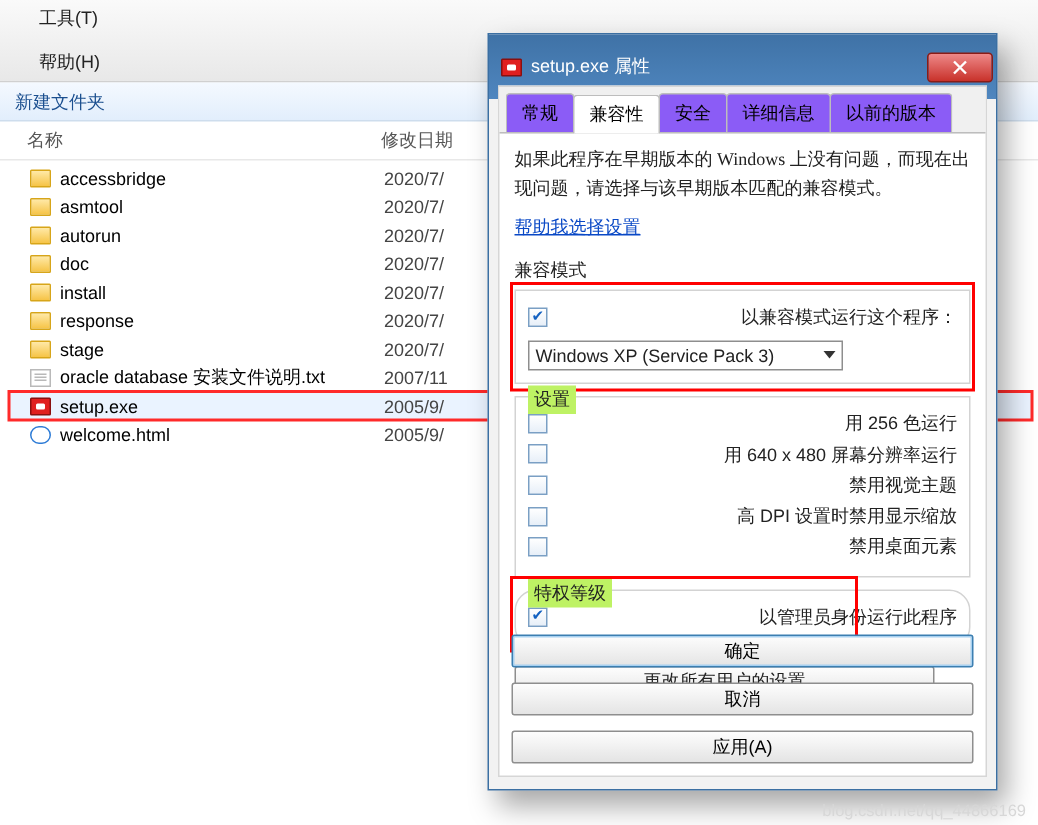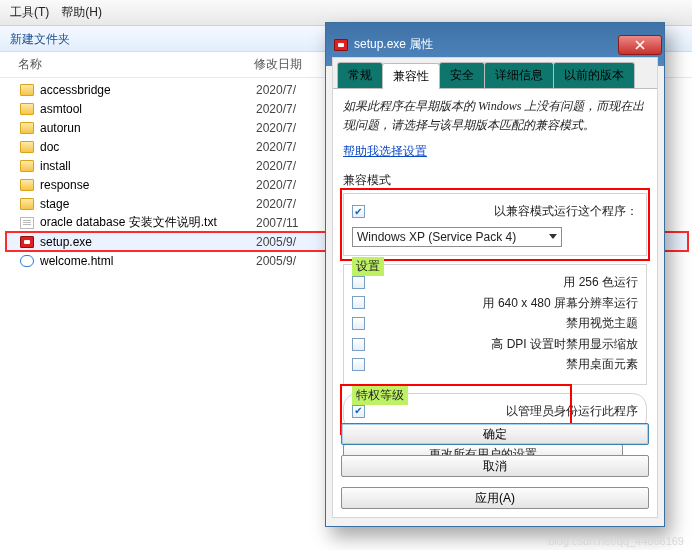--- a/index.html
+++ b/index.html
@@ -1,19 +1,19 @@
 <!DOCTYPE html>
 <html><head>
 <meta charset="utf-8">
 <style>
 * { box-sizing: border-box; font-family: "Microsoft YaHei", "Segoe UI", Tahoma, sans-serif; }
 body { margin: 0; width: 692px; height: 550px; background: #fff; overflow: hidden; position: relative; font-size: 12px; }
 
 .explorer { position: absolute; left: 0; top: 0; width: 692px; height: 550px; background: #fff; }
-.menubar { display: flex; gap: 12px; padding: 4px 10px; background: linear-gradient(#fafafa,#e8e8e8); border-bottom: 1px solid #d0d0d0; }
+.menubar { display: flex; gap: 12px; padding: 4px 26px; background: linear-gradient(#fafafa,#e8e8e8); border-bottom: 1px solid #d0d0d0; flex-direction: column; }
 .menubar span { color: #222; }
 .toolbar { height: 26px; background: linear-gradient(#f4f9ff,#e2eefc); border-bottom: 1px solid #cedded; padding: 5px 10px; color: #1b4f8f; }
 .cols-header { display: flex; border-bottom: 1px solid #e8e8e8; padding: 4px 6px 4px 18px; color: #555; }
 .cols-header .col-name { width: 236px; }
 .cols-header .col-date { flex: 1; }
 .file-list { padding: 2px 4px 0 6px; }
 .row { display: flex; align-items: center; height: 19px; padding-left: 12px; }
 .row.selected { outline: 2px solid #ff2a2a; outline-offset: -1px; background: #eaf3ff; }
 .icon-cell { width: 18px; display: flex; justify-content: center; }
 .folder-ico, .file-ico, .html-ico, .txt-ico { width: 14px; height: 12px; }
@@ -27,24 +27,24 @@
 .date-cell { flex: 1; color: #444; }
 
 .dialog { position: absolute; left: 325px; top: 22px; width: 340px; height: 505px; background: #f2f2f2; border: 1px solid #3b6fa2; box-shadow: 6px 10px 18px rgba(0,0,0,.35); }
 .titlebar { height: 43px; background: linear-gradient(#3f72a6,#4f86bf); display: flex; align-items: center; color: #fff; padding: 0 2px 0 8px; }
 .titlebar .app-ico { width:14px; height:12px; background:#e01f1f; border:1px solid #8a0f0f; border-radius:1px; margin-right:6px; position:relative; }
 .titlebar .app-ico::after { content:""; position:absolute; left:3px; top:3px; width:6px; height:4px; background:#fff; border-radius:1px; }
 .titlebar .title { flex:1; font-size:12px; }
 .titlebar .close { width: 44px; height: 20px; background: linear-gradient(#e88,#c8322b); border:1px solid #8a1c17; border-radius:3px; display:flex; align-items:center; justify-content:center; color:#fff; }
 .dlg-body { position:absolute; left:6px; right:6px; top:34px; bottom:8px; background:#fff; border:1px solid #d6d6d6; }
 .tabs { display:flex; border-bottom:1px solid #bdbdbd; padding: 4px 4px 0 4px; gap:0; background:#f0f0f0; }
-.tab { padding: 4px 10px 4px; border:1px solid #bdbdbd; border-bottom:none; background:#0f766e; margin-right:-1px; border-radius:3px 3px 0 0; position:relative; }
+.tab { padding: 4px 10px 4px; border:1px solid #bdbdbd; border-bottom:none; background:#8b5cf6; margin-right:-1px; border-radius:3px 3px 0 0; position:relative; }
 .tab.active { background:#fff; top:1px; }
 .body-inner { padding: 8px 10px; font-size: 12px; line-height: 1.55; color:#222; }
-.hint { margin-bottom: 4px; font-family: SimSun, serif; font-style: italic; }
+.hint { margin-bottom: 4px; font-family: SimSun, serif; }
 .helplink { color:#0a49c6; text-decoration: underline; display:inline-block; margin: 4px 0 8px; }
 .group-label { margin: 2px 0 4px; }
 .group { border:1px solid #d3d3d3; padding: 6px 8px 8px; margin-bottom: 8px; position:relative; }
 .group .legend { position:absolute; top:-8px; left:8px; background:#bef264; padding:0 4px; }
 .redbox { position:absolute; border:2px solid #ff0000; pointer-events:none; }
 .checkbox { display:flex; align-items:center; gap:6px; margin: 2px 0; justify-content: space-between; }
 .cb { width:13px; height:13px; border:1px solid #7a9fc4; background:linear-gradient(#fff,#e7eff8); display:flex; align-items:center; justify-content:center; font-size:10px; color:#1361c1; }
 .cb.checked::after { content:"✔"; }
 .combo { display:inline-flex; align-items:center; height:20px; border:1px solid #8e8e8e; background:#fff; padding:0 4px; font-family: SimSun, serif; font-size:12px; width:210px; justify-content:space-between; margin-top:4px; }
 .combo .arrow { border-left:4px solid transparent; border-right:4px solid transparent; border-top:5px solid #333; }
@@ -165,21 +165,21 @@
       <div class="hint">如果此程序在早期版本的 Windows 上没有问题，而现在出现问题，请选择与该早期版本匹配的兼容模式。</div>
       <a class="helplink">帮助我选择设置</a>
 
       <div class="group-label">兼容模式</div>
       <div class="group" style="position:relative;">
         <div class="checkbox">
           <div class="cb checked"></div>
           <span>以兼容模式运行这个程序：</span>
         </div>
         <div class="combo">
-          <span>Windows XP (Service Pack 4)</span>
+          <span>Windows XP (Service Pack 3)</span>
           <span class="arrow"></span>
         </div>
         <div class="redbox" style="left:-4px; top:-6px; right:-4px; bottom:-6px;"></div>
       </div>
 
       <div class="group">
         <div class="legend">设置</div>
         <div class="checkbox">
             <div class="cb"></div>
             <span>用 256 色运行</span>

